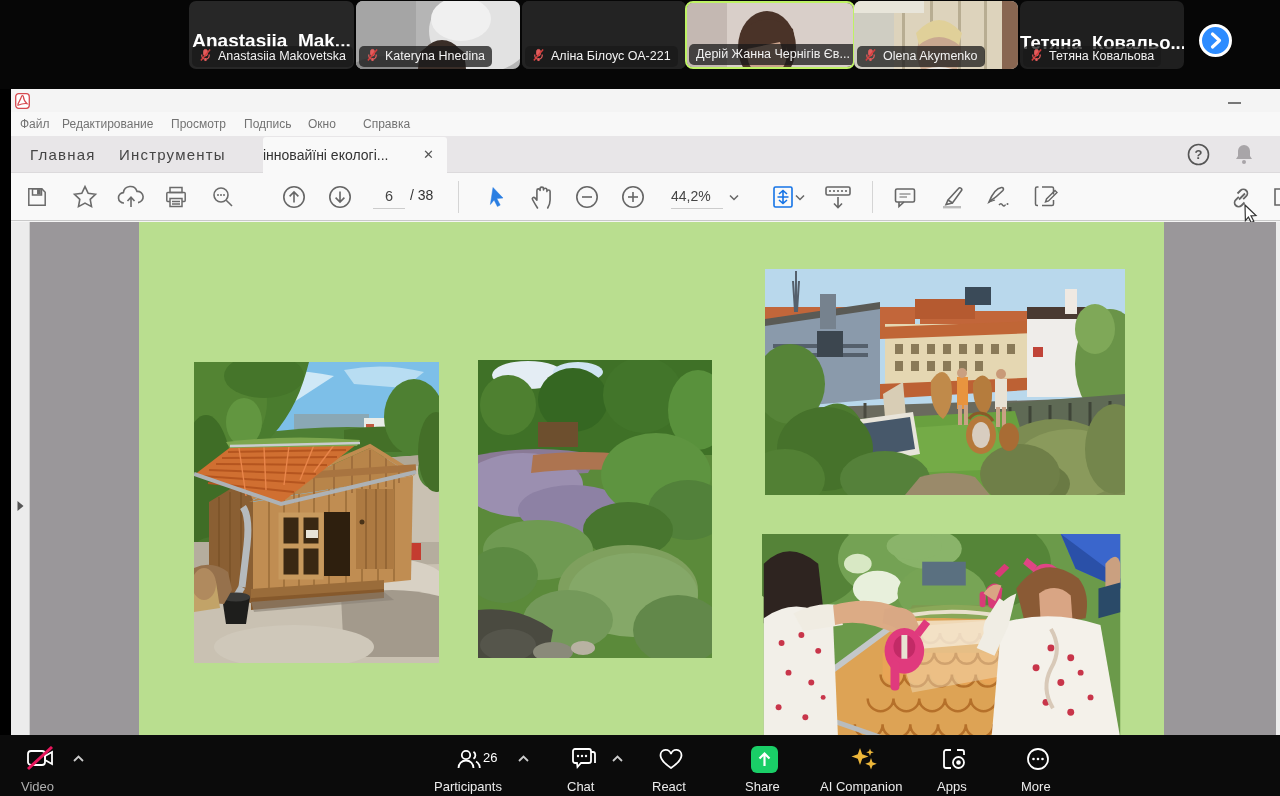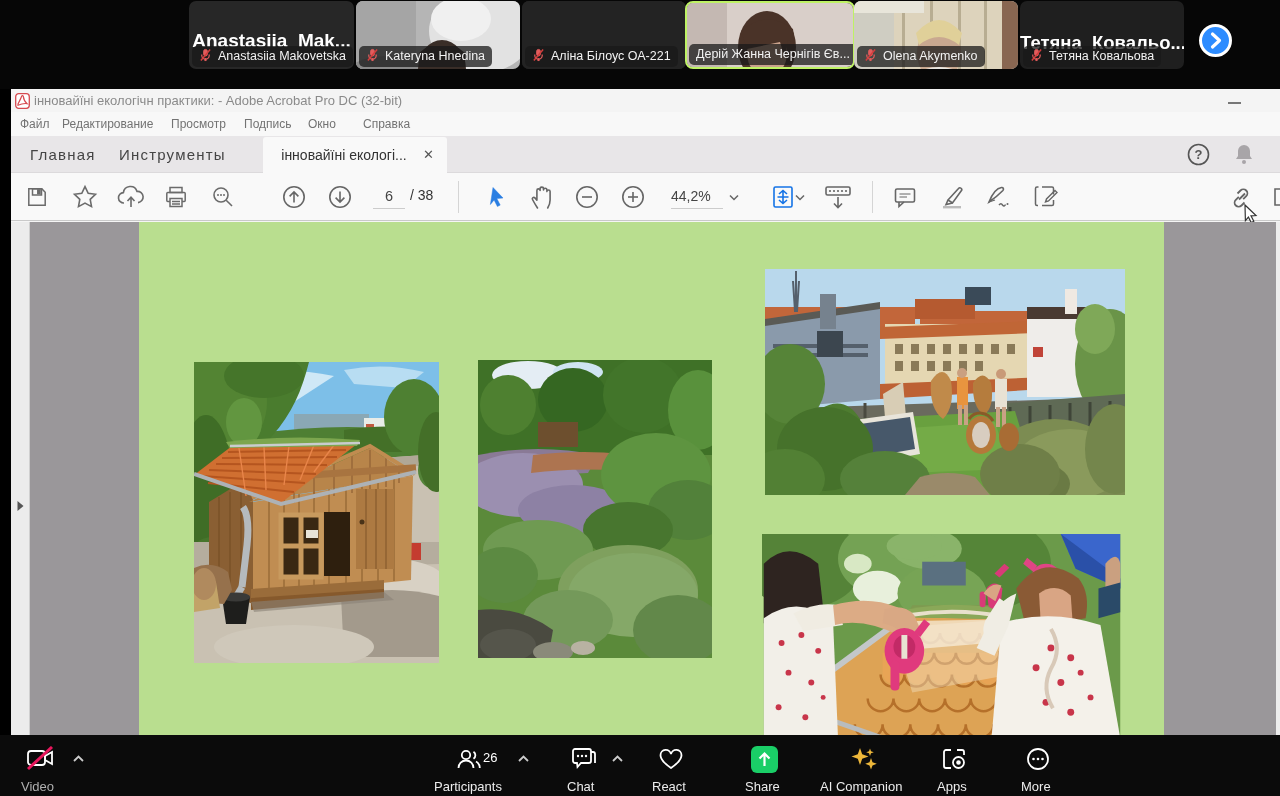--- a/index.html
+++ b/index.html
@@ -12,21 +12,21 @@
 .micred{display:inline-block;width:13px;height:14px;vertical-align:-2px;margin-right:6px}
 .bigname{position:absolute;width:100%;text-align:center;color:#fff;font-weight:bold;white-space:nowrap}
 
 #acro{position:absolute;left:11px;top:89px;width:1269px;height:646px;background:#f5f5f5}
 #titlebar{position:absolute;left:0;top:0;width:1269px;height:23px;background:#f4f4f4}
 #title-t{position:absolute;left:23px;top:4px;font-size:13px;color:#8a8a8a}
 #menubar{position:absolute;left:0;top:23px;width:1269px;height:24px;background:#f8f8f8}
 .mi{display:inline-block;font-size:12px;color:#737373}
 #tabbar{position:absolute;left:0;top:47px;width:1269px;height:37px;background:#e8e6e8;border-bottom:1px solid #dcdadc}
 .tabtxt{position:absolute;top:0;height:37px;line-height:37px;font-size:15px;letter-spacing:1.2px;color:#454545}
-#activetab{position:absolute;left:252px;top:1px;width:184px;height:36px;background:#f9f9f9;border-radius:3px 3px 0 0;font-size:14px;color:#333;text-align:center;line-height:36px;padding-right:22px}
+#activetab{position:absolute;left:252px;top:1px;width:184px;height:36px;background:#f9f9f9;border-radius:3px 3px 0 0;font-size:14px;color:#333;line-height:36px;padding-right:22px}
 #toolbar{position:absolute;left:0;top:84px;width:1269px;height:48px;background:#f9f9f9;border-bottom:1px solid #c9c9c9}
 .tic{position:absolute;top:12px;width:24px;height:24px}
 #docarea{position:absolute;left:0;top:133px;width:1269px;height:513px;background:#9a979a}
 #navpane{position:absolute;left:0;top:0;width:19px;height:513px;background:#ececec;border-right:1px solid #d0d0d0}
 #slide{position:absolute;left:128px;top:0;width:1025px;height:513px;background:#b9de8f}
 #vscroll{position:absolute;right:0;top:0;width:4px;height:513px;background:#ededed}
 
 #zbar{position:absolute;left:0;top:735px;width:1280px;height:61px;background:#0b0b0b}
 .zlabel{position:absolute;top:44px;font-size:13px;color:#ececec;white-space:nowrap}
 .zic{position:absolute;top:13px}
@@ -129,21 +129,20 @@
         </svg>
     </div>
   </div>
 
   <div id="acro">
     <div id="titlebar">
       <svg class="abs" style="left:4px;top:4px" width="15" height="16" viewBox="0 0 15 16">
           <rect x="0.7" y="0.7" width="13.6" height="14.6" rx="3" fill="#fff" stroke="#d6494f" stroke-width="1.3"></rect>
           <path d="M3 11 C4.5 8 6 5 6.6 3.2 c.5-1 1.6-.8 1.7.2 .2 1.8 1 5 3.7 7.2 -2.5-.3-5.5.1-9 1.6z" fill="none" stroke="#d6494f" stroke-width="1.2"></path>
         </svg>
-      <div id="title-t">інновайїні екологічн практики: - Adobe Acrobat Pro DC (32-bit)</div>
       <div class="abs" style="left:1217px;top:13px;width:13px;height:2px;background:#777"></div>
     </div>
     <div id="menubar">
       <span class="mi" style="position:absolute;left:9px;top:5px">Файл</span>
       <span class="mi" style="position:absolute;left:51px;top:5px">Редактирование</span>
       <span class="mi" style="position:absolute;left:160px;top:5px">Просмотр</span>
       <span class="mi" style="position:absolute;left:233px;top:5px">Подпись</span>
       <span class="mi" style="position:absolute;left:297px;top:5px">Окно</span>
       <span class="mi" style="position:absolute;left:352px;top:5px">Справка</span>
     </div>

